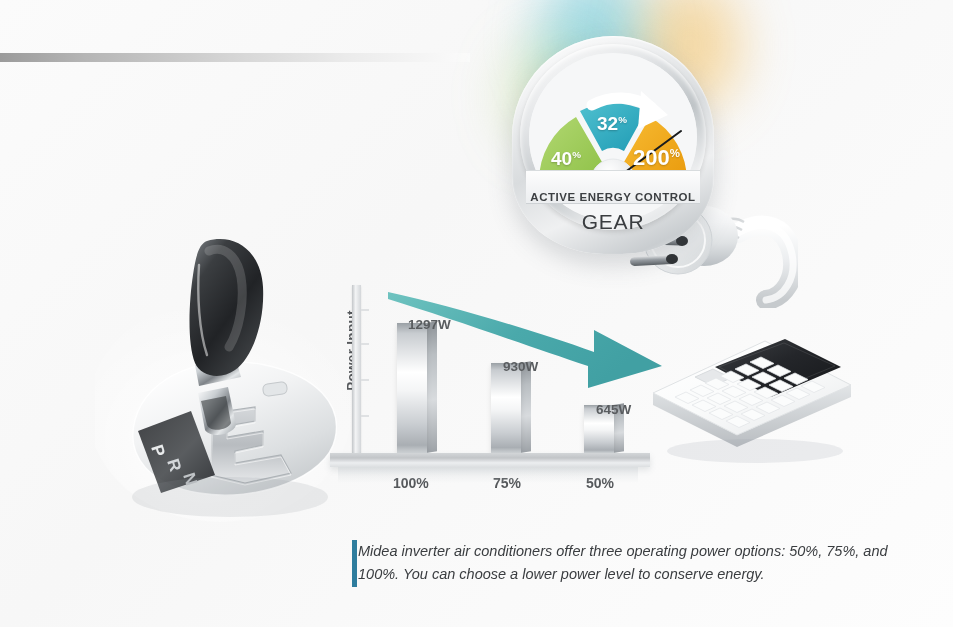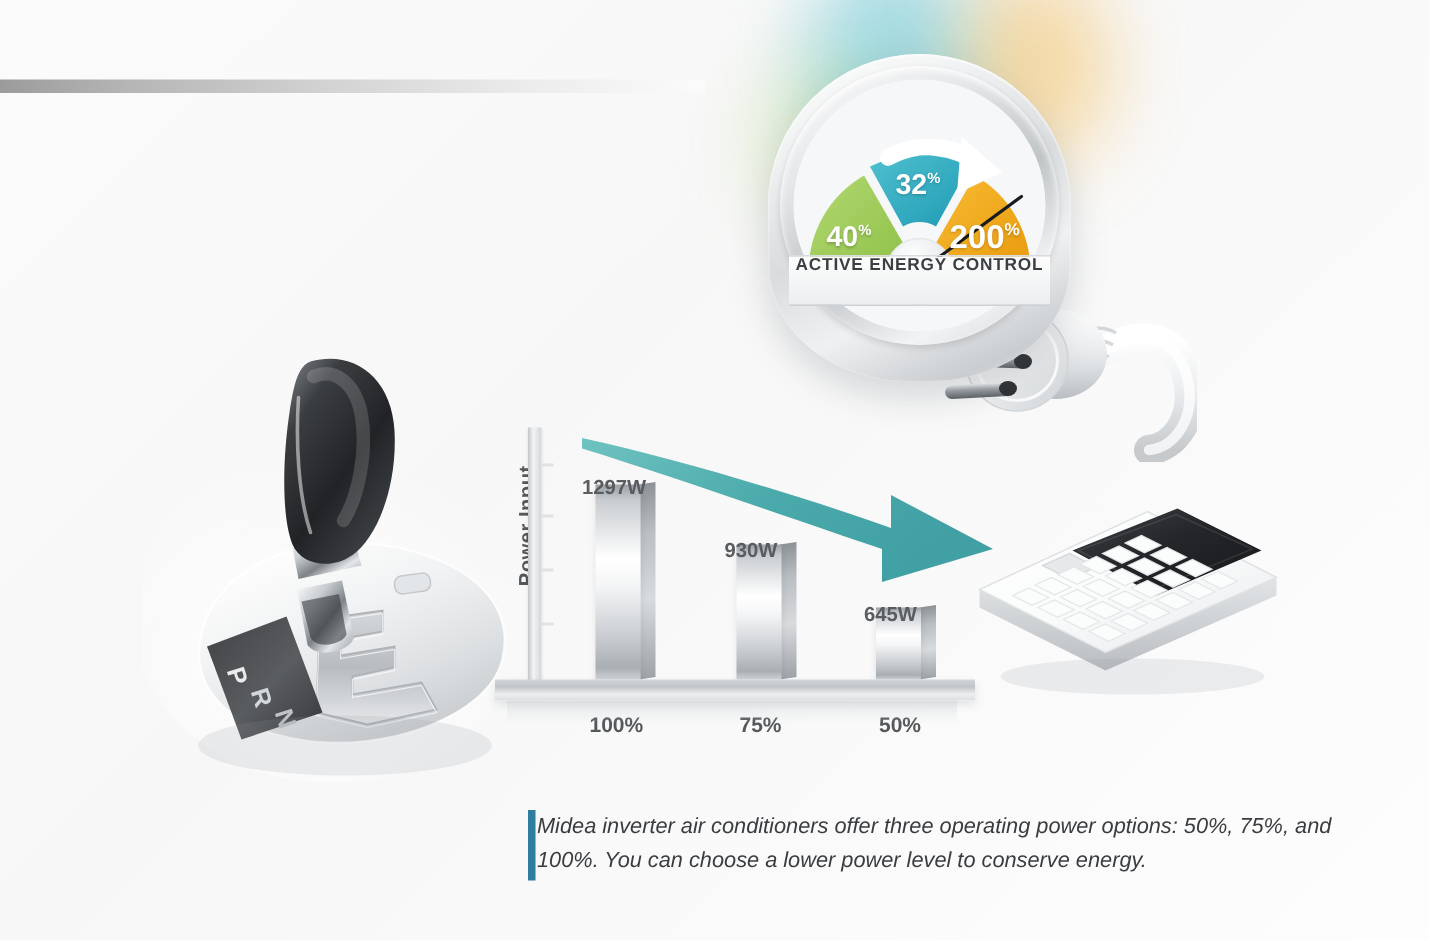--- a/index.html
+++ b/index.html
@@ -115,21 +115,21 @@
   #gauge-strip {
     position: absolute;
     left: 14px;
     top: 134px;
     width: 174px;
     height: 32px;
     background: linear-gradient(to bottom, #fdfdfd, #eceef0);
     border-top: 1px solid #d8dcde;
     border-bottom: 1px solid #cdd1d4;
     display: flex;
-    align-items: flex-start;
+    align-items: flex-end;
     justify-content: center;
   }
   #gauge-strip-text {
     font-size: 11.5px;
     font-weight: bold;
     letter-spacing: 0.55px;
     color: #3c3f42;
     white-space: nowrap;
   }
   #gauge-word {
@@ -231,20 +231,21 @@
     background: linear-gradient(to bottom, #8d9297 0%, #b9bec2 25%, #d8dbde 60%, #9ea3a8 100%);
     transform: skewY(-9deg);
     transform-origin: bottom left;
   }
   .bar-val {
     position: absolute;
     font-size: 13.5px;
     font-weight: bold;
     color: #5a5d60;
     white-space: nowrap;
+    margin-left: 20px;
   }
   .bar-cat {
     position: absolute;
     top: 192px;
     font-size: 14px;
     font-weight: bold;
     color: #55585b;
     white-space: nowrap;
   }
 
@@ -401,20 +402,21 @@
         <span>32</span><span class="pct">%</span>
       </div>
       <div class="dial-label" id="lbl-100">
         <span>200</span><span class="pct">%</span>
       </div>
     </div>
 
     <div id="gauge-strip">
       <span id="gauge-strip-text">ACTIVE ENERGY CONTROL</span>
     </div>
+    <div id="gauge-word">GEAR</div>
   </div>
 
   <div id="shifter-wrap">
     <svg width="265" height="300" viewBox="0 0 265 300">
       <defs>
         <radialGradient id="shGlow" cx="0.45" cy="0.62" r="0.62">
           <stop offset="0%" stop-color="#ffffff" stop-opacity="0.95"></stop>
           <stop offset="100%" stop-color="#ffffff" stop-opacity="0"></stop>
         </radialGradient>
         <linearGradient id="knobG" x1="0.15" y1="0" x2="0.9" y2="1">

